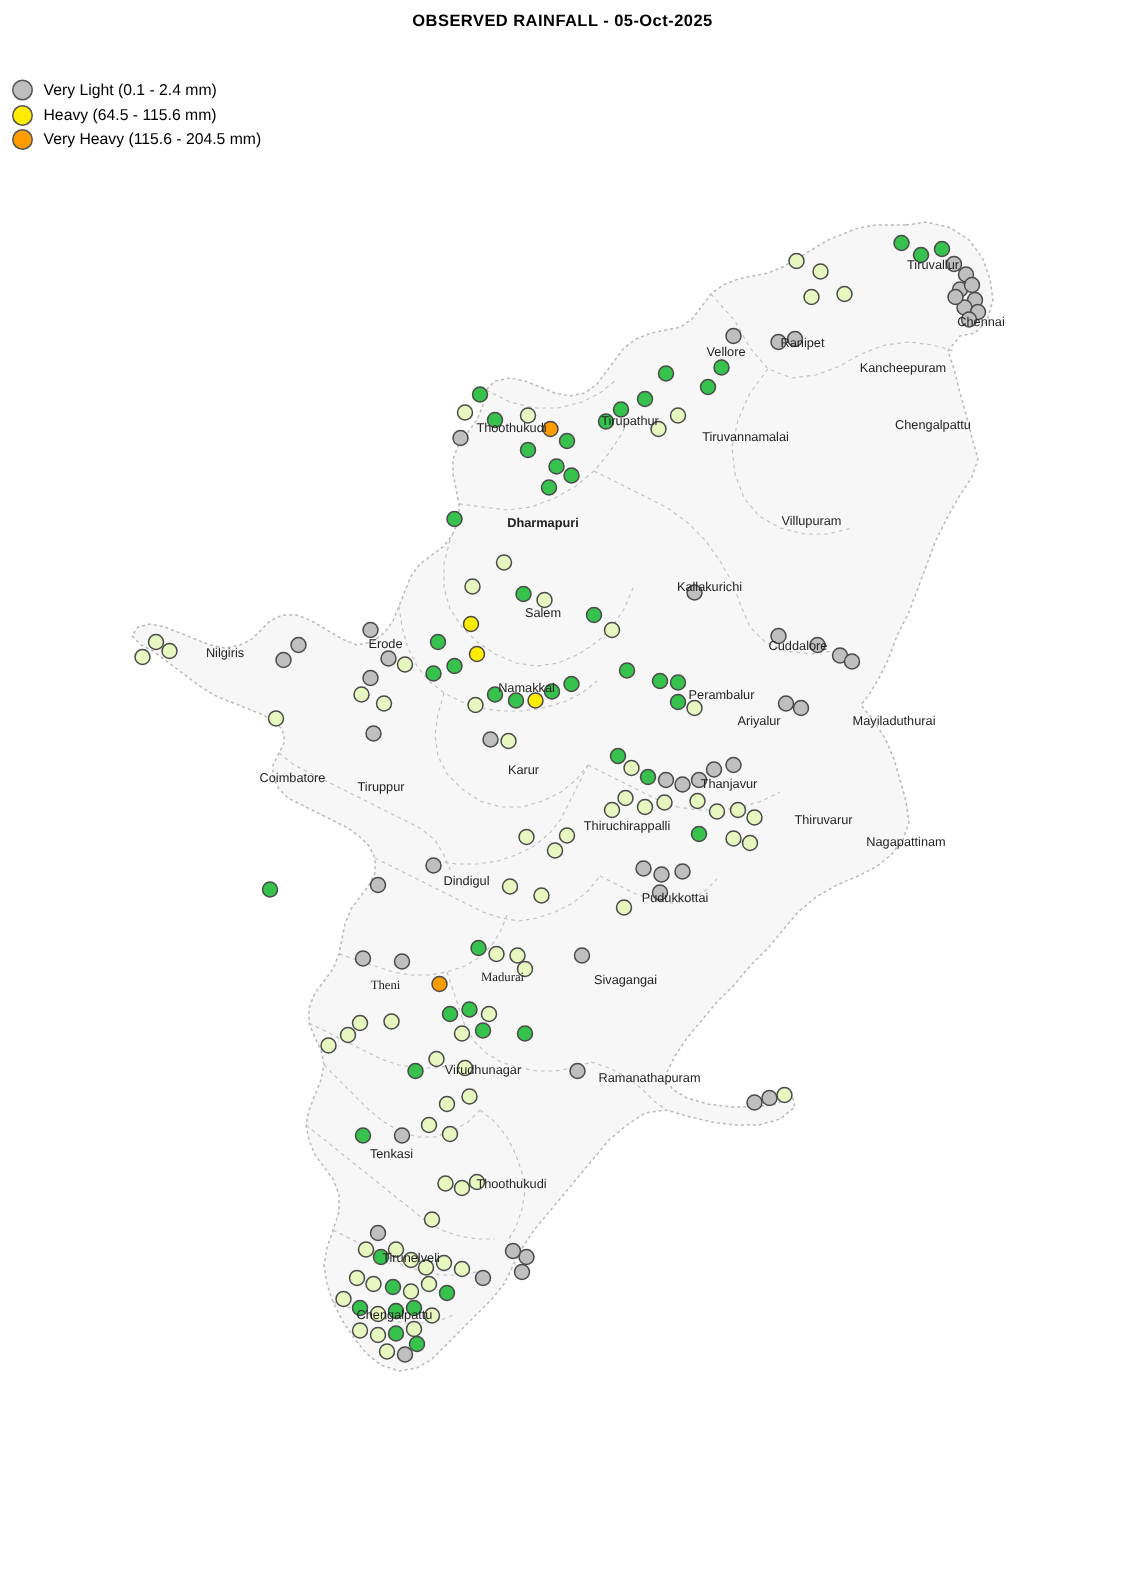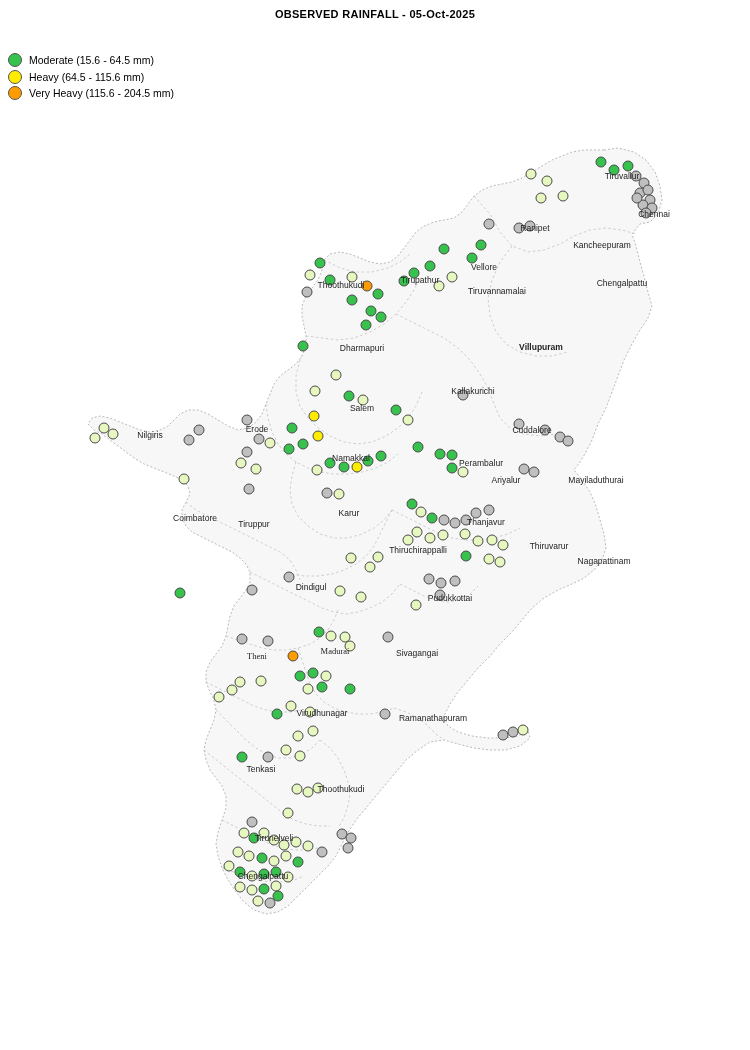--- a/index.html
+++ b/index.html
@@ -80,22 +80,22 @@
     box-sizing: border-box;
   }
 </style>
 </head>
 <body>
 
 <div id="title">OBSERVED RAINFALL - 05-Oct-2025</div>
 
 <div id="legend">
     <div class="legend-row">
-      <span class="legend-swatch" style="background: rgb(54, 194, 76);"></span>
-      <span class="legend-label">Moderate (15.6 - 64.5 mm)</span>
+      <span class="legend-swatch" style="background: rgb(191, 191, 191);"></span>
+      <span class="legend-label">Very Light (0.1 - 2.4 mm)</span>
     </div>
     <div class="legend-row">
       <span class="legend-swatch" style="background: rgb(255, 236, 0);"></span>
       <span class="legend-label">Heavy (64.5 - 115.6 mm)</span>
     </div>
     <div class="legend-row">
       <span class="legend-swatch" style="background: rgb(255, 156, 0);"></span>
       <span class="legend-label">Very Heavy (115.6 - 204.5 mm)</span>
     </div>
   </div>
@@ -325,29 +325,29 @@
     <div class="station-dot" style="left: 288px; top: 877px; background: rgb(231, 247, 192);"></div>
     <div class="station-dot" style="left: 240px; top: 887px; background: rgb(231, 247, 192);"></div>
     <div class="station-dot" style="left: 252px; top: 890px; background: rgb(231, 247, 192);"></div>
     <div class="station-dot" style="left: 264px; top: 889px; background: rgb(54, 194, 76);"></div>
     <div class="station-dot" style="left: 276px; top: 886px; background: rgb(231, 247, 192);"></div>
     <div class="station-dot" style="left: 258px; top: 901px; background: rgb(231, 247, 192);"></div>
     <div class="station-dot" style="left: 270px; top: 903px; background: rgb(191, 191, 191);"></div>
     <div class="station-dot" style="left: 278px; top: 896px; background: rgb(54, 194, 76);"></div>
     <div class="district-label" style="left: 622px; top: 176px;">Tiruvallur</div>
     <div class="district-label" style="left: 654px; top: 214px;">Chennai</div>
-    <div class="district-label" style="left: 484px; top: 234px; margin-top: 33px;">Vellore</div>
+    <div class="district-label" style="left: 484px; top: 234px;">Vellore</div>
     <div class="district-label" style="left: 535px; top: 228px;">Ranipet</div>
     <div class="district-label" style="left: 602px; top: 245px;">Kancheepuram</div>
     <div class="district-label" style="left: 341px; top: 285px;">Thoothukudi</div>
     <div class="district-label" style="left: 420px; top: 280px;">Tirupathur</div>
     <div class="district-label" style="left: 497px; top: 291px;">Tiruvannamalai</div>
     <div class="district-label" style="left: 622px; top: 283px;">Chengalpattu</div>
-    <div class="district-label" style="left: 362px; top: 348px;">Dharmapuri</div>
-    <div class="district-label" style="left: 541px; top: 347px; font-weight: bold;">Villupuram</div>
+    <div class="district-label" style="left: 362px; top: 348px; font-weight: bold;">Dharmapuri</div>
+    <div class="district-label" style="left: 541px; top: 347px;">Villupuram</div>
     <div class="district-label" style="left: 473px; top: 391px;">Kallakurichi</div>
     <div class="district-label" style="left: 362px; top: 408px;">Salem</div>
     <div class="district-label" style="left: 257px; top: 429px;">Erode</div>
     <div class="district-label" style="left: 150px; top: 435px;">Nilgiris</div>
     <div class="district-label" style="left: 532px; top: 430px;">Cuddalore</div>
     <div class="district-label" style="left: 351px; top: 458px;">Namakkal</div>
     <div class="district-label" style="left: 481px; top: 463px;">Perambalur</div>
     <div class="district-label" style="left: 506px; top: 480px;">Ariyalur</div>
     <div class="district-label" style="left: 596px; top: 480px;">Mayiladuthurai</div>
     <div class="district-label" style="left: 195px; top: 518px;">Coimbatore</div>

